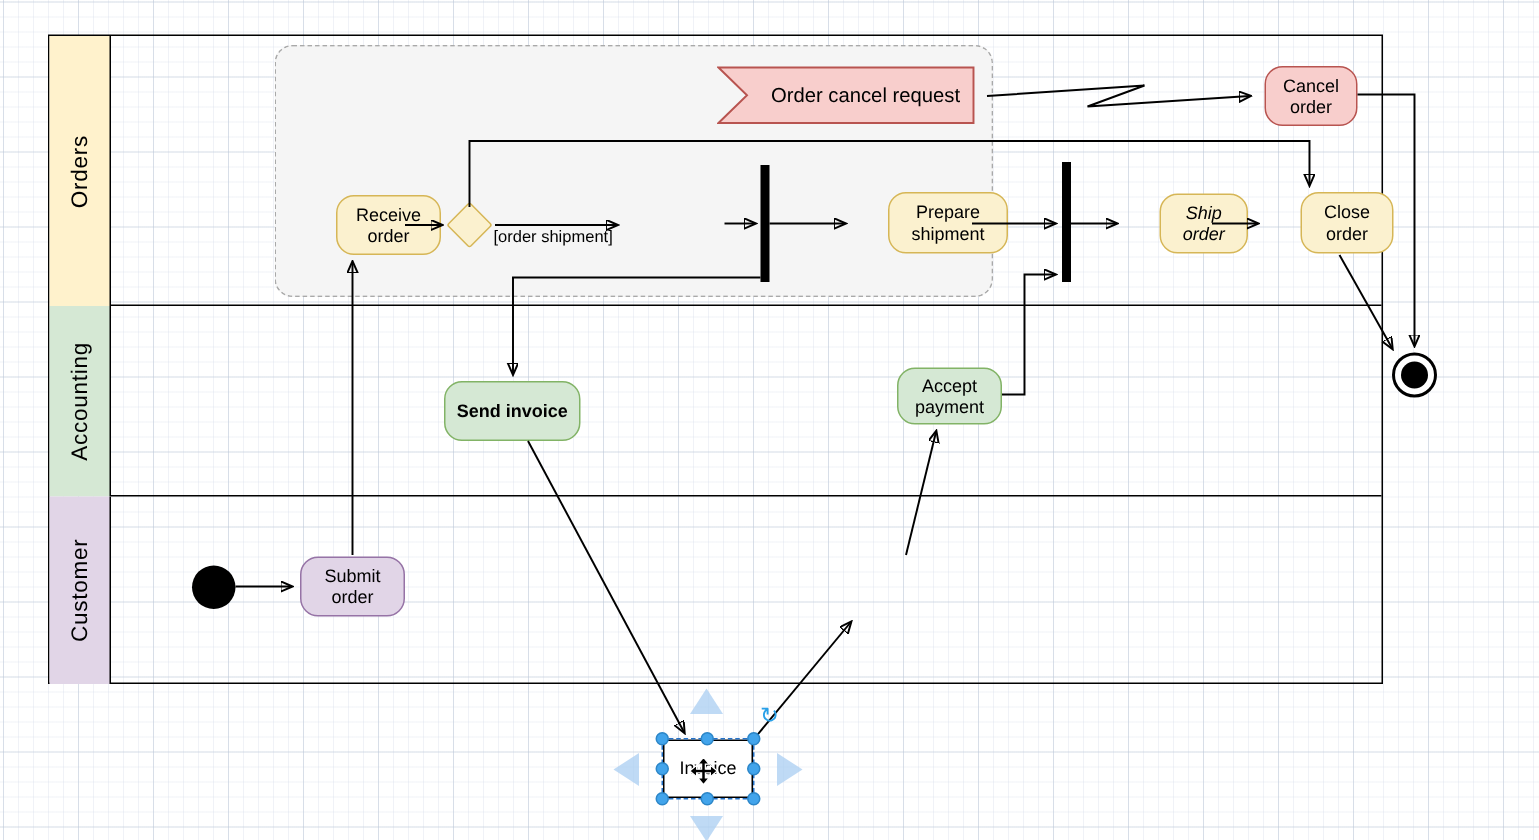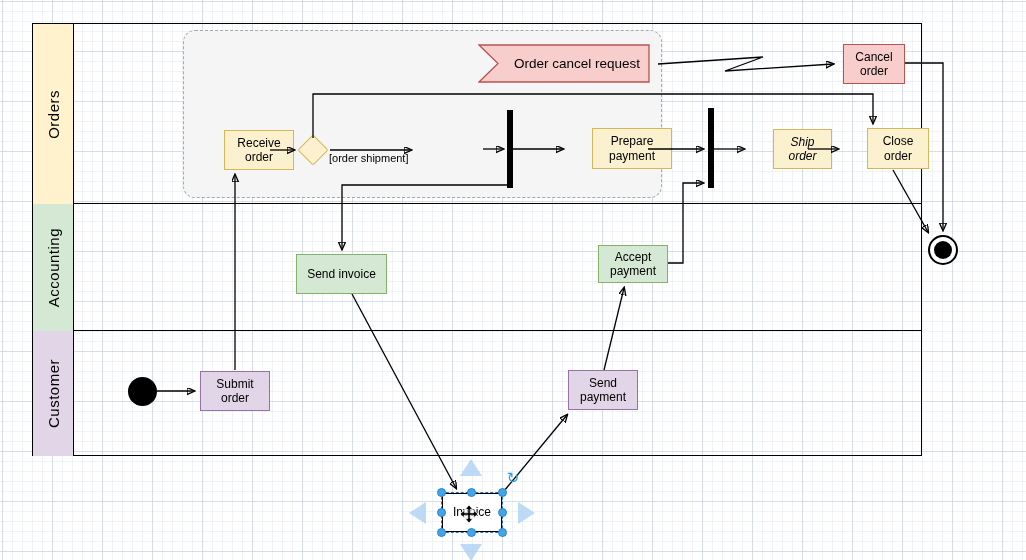--- a/index.html
+++ b/index.html
@@ -22,32 +22,32 @@
   .lane-body { flex:1; }
   .lane:not(:last-child) .lane-body { border-bottom:1px solid #000; }
   .lane-orders   { height:180px; } .lane-orders .lane-head   { background:#FFF2CC; }
   .lane-accounting { height:127px; } .lane-accounting .lane-head { background:#D5E8D4; }
   .lane-customer { height:125px; } .lane-customer .lane-head { background:#E1D5E7; }
   
   .group-frame { position:absolute; left:183px; top:30px; width:479px; height:168px;
     background:#F5F5F5; border:1.5px dashed #a9a9a9; border-radius:12px; }
   
   .node { position:absolute; display:flex; align-items:center; justify-content:center; text-align:center;
-    font-size:12px; line-height:1.2; color:#000; border:1px solid; border-radius:0; padding:2px; }
+    font-size:12px; line-height:1.2; color:#000; border:1px solid; border-radius:12px; padding:2px; }
   .yellow { background:#FBF1CF; border-color:#D6B656;margin-left:24px; }
   .green  { background:#D5E8D4; border-color:#82B366; }
   .purple { background:#E1D5E7; border-color:#9673A6; }
   .red    { background:#F8CECC; border-color:#B85450; }
   .n-receive { left:200px; top:130px; width:70px; height:40px; }
   .n-fill    { left:417px; top:129px; width:66px; height:40px; }
   .n-prepare { left:568px; top:128px; width:80px; height:41px; }
   .n-ship    { left:749px; top:129px; width:59px; height:40px;font-style:italic; }
   .n-close   { left:843px; top:128px; width:62px; height:41px; }
   .n-cancel  { left:843px; top:44px;  width:62px; height:40px; }
-  .n-sendinv { left:296px; top:254px; width:91px; height:40px; }
+  .n-sendinv { left:296px; top:254px; width:91px; height:40px;font-weight:bold; }
   .n-accept  { left:598px; top:245px; width:70px; height:38px;justify-content:flex-end; }
   .n-submit  { left:200px; top:371px; width:70px; height:40px; }
   .n-sendpay { left:568px; top:370px; width:70px; height:40px; }
   .n-invoice { left:442px; top:493px; width:60px; height:39px; background:#fff; border:1px solid #000; border-radius:0; }
   .diamond { position:absolute; left:302px; top:139px; width:22px; height:22px; background:#FBF1CF;
     border:1px solid #D6B656; transform:rotate(45deg); border-radius:2px; }
   .fork { position:absolute; width:6px; background:#000; }
   .fork1 { left:507px; top:110px; height:78px; }
   .fork2 { left:708px; top:108px; height:80px; }
   .start-node { position:absolute; left:128px; top:377px; width:29px; height:29px; background:#000; border-radius:50%; }
@@ -103,21 +103,21 @@
 
   <div class="group-frame"></div>
 
   <div class="node yellow n-receive">
       <span>Receive order</span>
     </div>
   <div class="diamond"></div>
   <div class="edge-label">[order shipment]</div>
   <div class="fork fork1"></div>
   <div class="node yellow n-prepare">
-      <span>Prepare payment</span>
+      <span>Prepare shipment</span>
     </div>
   <div class="fork fork2"></div>
   <div class="node yellow n-ship">
       <span>Ship order</span>
     </div>
   <div class="node yellow n-close">
       <span>Close order</span>
     </div>
   <div class="node red n-cancel">
       <span>Cancel order</span>
@@ -132,23 +132,20 @@
 
   <div class="node green n-sendinv">
       <span>Send invoice</span>
     </div>
   <div class="node green n-accept">
       <span>Accept payment</span>
     </div>
   <div class="start-node"></div>
   <div class="node purple n-submit">
       <span>Submit order</span>
-    </div>
-  <div class="node purple n-sendpay">
-      <span>Send payment</span>
     </div>
   <div class="final-node">
       <div class="dot"></div>
     </div>
 
   <div class="dir-arrow dir-up"></div>
   <div class="dir-arrow dir-down"></div>
   <div class="dir-arrow dir-left"></div>
   <div class="dir-arrow dir-right"></div>
 

